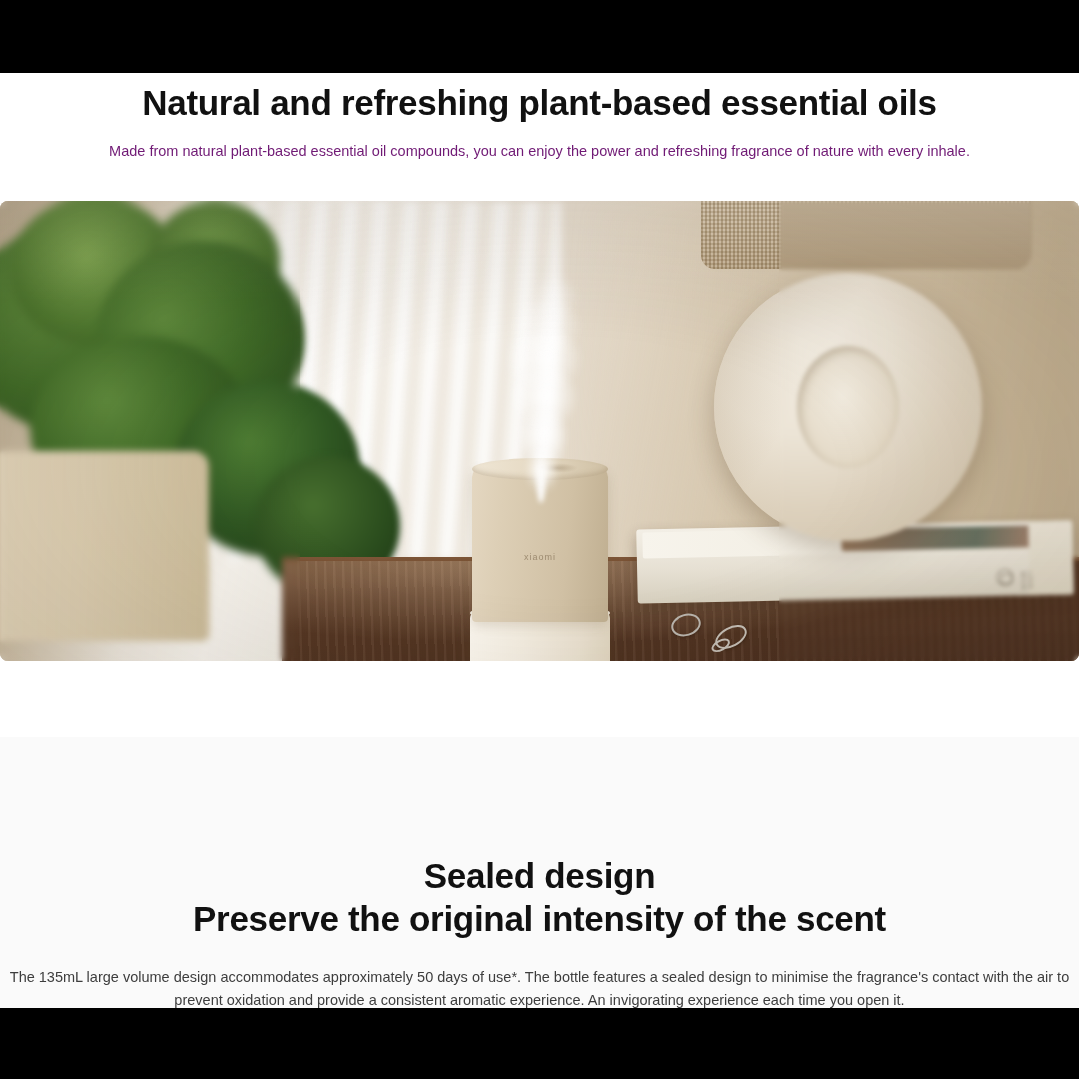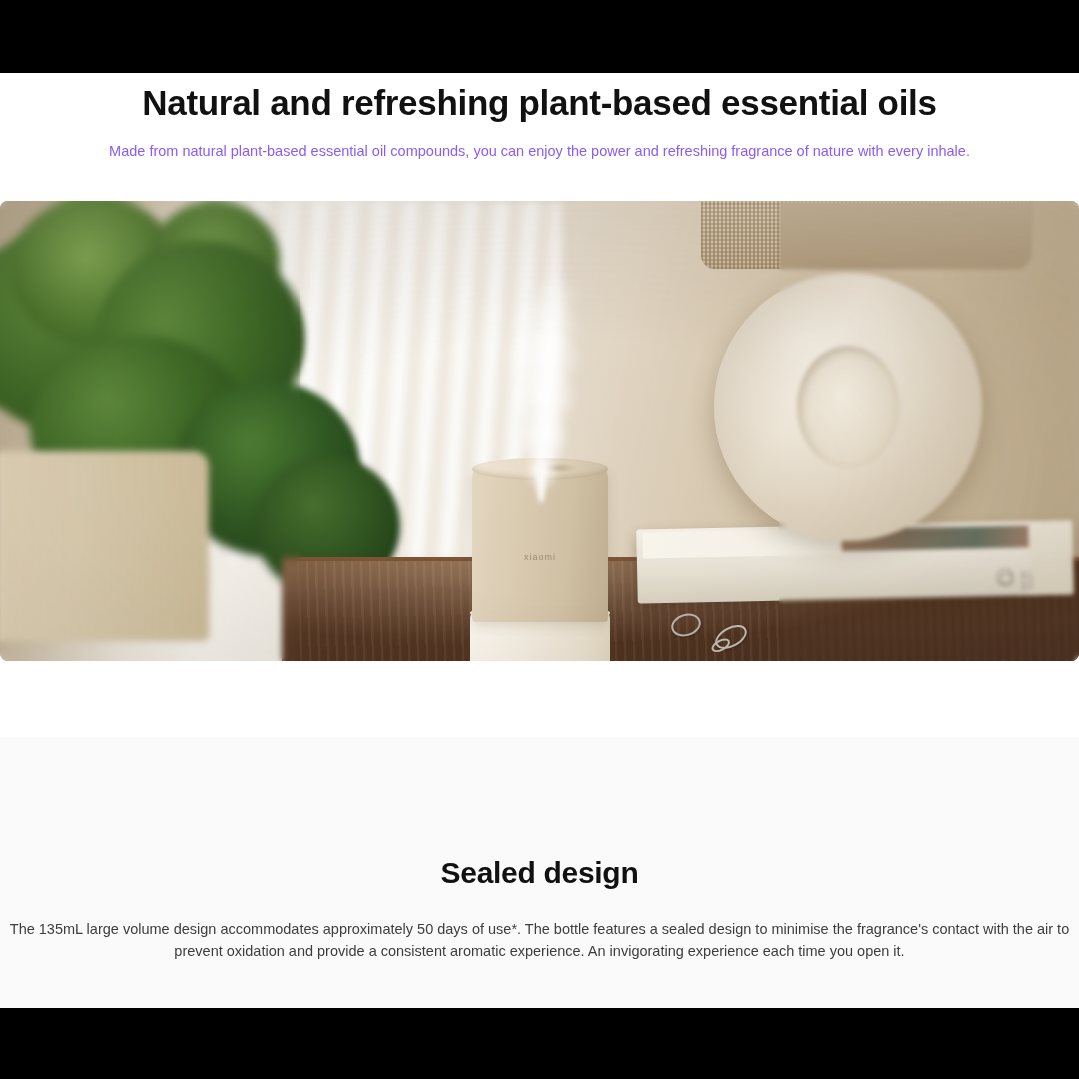--- a/index.html
+++ b/index.html
@@ -49,21 +49,21 @@
     letter-spacing:-0.3px;
     color:#111111;
     line-height:1.4;
   }
 
   .oils-sub {
     margin-top:14px;
     text-align:center;
     font-size:14.5px;
     font-weight:400;
-    color:#8b5cf6;
+    color:#701a75;
     line-height:1.5;
   }
 
   
   .hero {
     position:absolute;
     left:0; top:128px;
     width:1079px; height:460px;
     border-radius:8px;
     overflow:hidden;
@@ -331,21 +331,21 @@
 
   
   .section-sealed {
     position:absolute; left:0; top:737px;
     width:1079px; height:271px;
     background:#fafafa;
   }
   .sealed-heading {
     margin-top:118px;
     text-align:center;
-    font-size:30px;
+    font-size:35px;
     font-weight:700;
     line-height:1.22;
     letter-spacing:-0.3px;
     color:#111111;
   }
   .sealed-sub {
     margin-top:26px;
     padding:0 6px;
     text-align:center;
     font-size:14.5px;
@@ -438,19 +438,20 @@
         <div class="hero-dof-left"></div>
         <div class="hero-dof-right"></div>
         <div class="hero-vignette"></div>
       </div>
     </figure>
   </section>
 
   <section class="section-sealed">
     <h2 class="sealed-heading">
       <span>Sealed design</span><br>
+      <span>Preserve the original intensity of the scent</span>
     </h2>
     <p class="sealed-sub">The 135mL large volume design accommodates approximately 50 days of use*. The bottle features a sealed design to minimise the fragrance's contact with the air to prevent oxidation and provide a consistent aromatic experience. An invigorating experience each time you open it.</p>
   </section>
 
   <div class="letterbox-bottom"></div>
 
 </div>
 
 </body></html>

